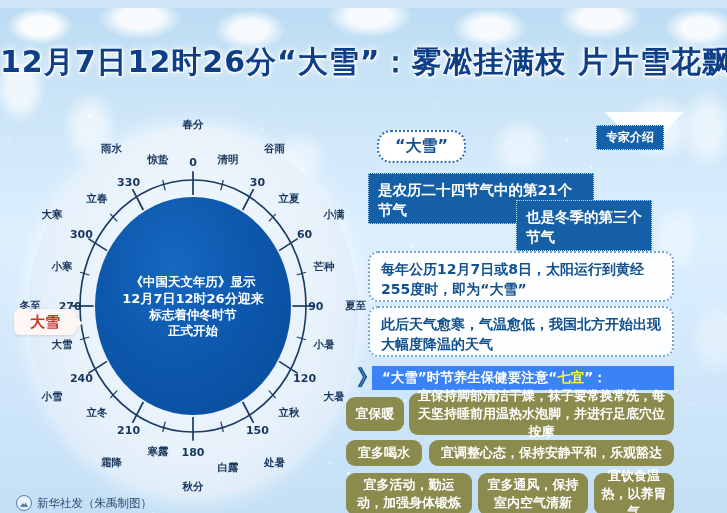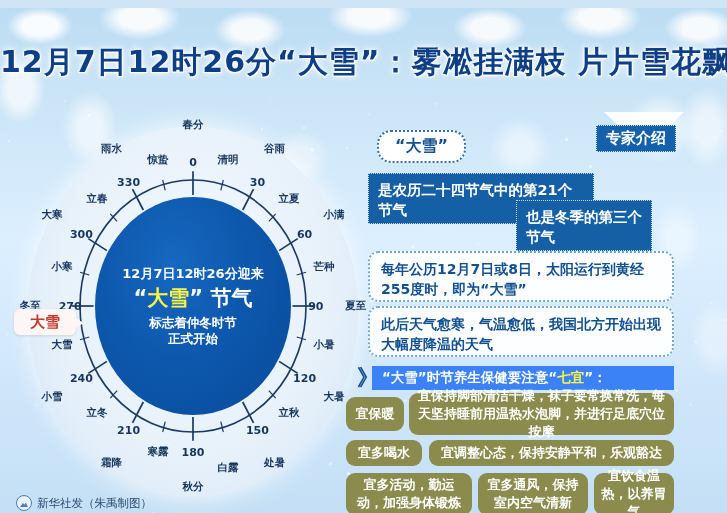--- a/index.html
+++ b/index.html
@@ -99,21 +99,21 @@
 
   
   .pill-daxue{
     position:absolute;left:377px;top:122px;
     padding:4px 16px;background:#fff;border-radius:14px;
     border:2px dotted #2c6fb5;
     color:#12508f;font-size:16px;font-weight:bold;white-space:nowrap;
   }
   .expert-tag{
     position:absolute;left:596px;top:117px;
-    background:#1460ab;color:#fff;font-size:15px;font-weight:bold;
+    background:#1460ab;color:#fff;font-size:12px;font-weight:bold;
     padding:3px 9px;border:1px dotted #cfe3f5;white-space:nowrap;
   }
   .expert-tri{
     position:absolute;left:600px;top:102px;width:88px;height:42px;
   }
 
   .bluebox{
     position:absolute;background:#155fa6;border:1px dotted #bcd9f1;
     color:#fff;font-weight:bold;box-sizing:border-box;
   }
@@ -363,22 +363,22 @@
           <line x1="32.3" y1="181.0" x2="23.0" y2="183.8" stroke-width="1.2"></line>
           <line x1="36.6" y1="150.0" x2="15.1" y2="150.0" stroke-width="1.7"></line>
           <line x1="32.3" y1="119.0" x2="23.0" y2="116.2" stroke-width="1.2"></line>
           <line x1="49.9" y1="94.6" x2="31.3" y2="82.6" stroke-width="1.7"></line>
           <line x1="60.1" y1="65.4" x2="53.3" y2="57.8" stroke-width="1.2"></line>
           <line x1="86.3" y1="54.0" x2="75.5" y2="33.2" stroke-width="1.7"></line>
           <line x1="108.2" y1="34.4" x2="105.7" y2="24.0" stroke-width="1.2"></line>
         </g>
     </svg>
     <div class="wheel-core">
+      <div class="core-l1">《中国天文年历》显示</div>
       <div class="core-l2">12月7日12时26分迎来</div>
-      <div class="core-big"><span>“</span><em>大雪</em><span>”  节气</span></div>
       <div class="core-l4">标志着仲冬时节</div>
       <div class="core-l4">正式开始</div>
     </div>
   <div class="tlabel" style="left: 136px; top: -31.4px;">春分</div>
       <div class="tnum" style="left: 136px; top: 6.4px;">0</div>
       <div class="tlabel" style="left: 171.1px; top: 4px;">清明</div>
       <div class="tlabel" style="left: 217.4px; top: -7.1px;">谷雨</div>
       <div class="tnum" style="left: 200.4px; top: 25.6px;">30</div>
       <div class="tlabel" style="left: 231.9px; top: 43.1px;">立夏</div>
       <div class="tlabel" style="left: 276.9px; top: 59.3px;">小满</div>

